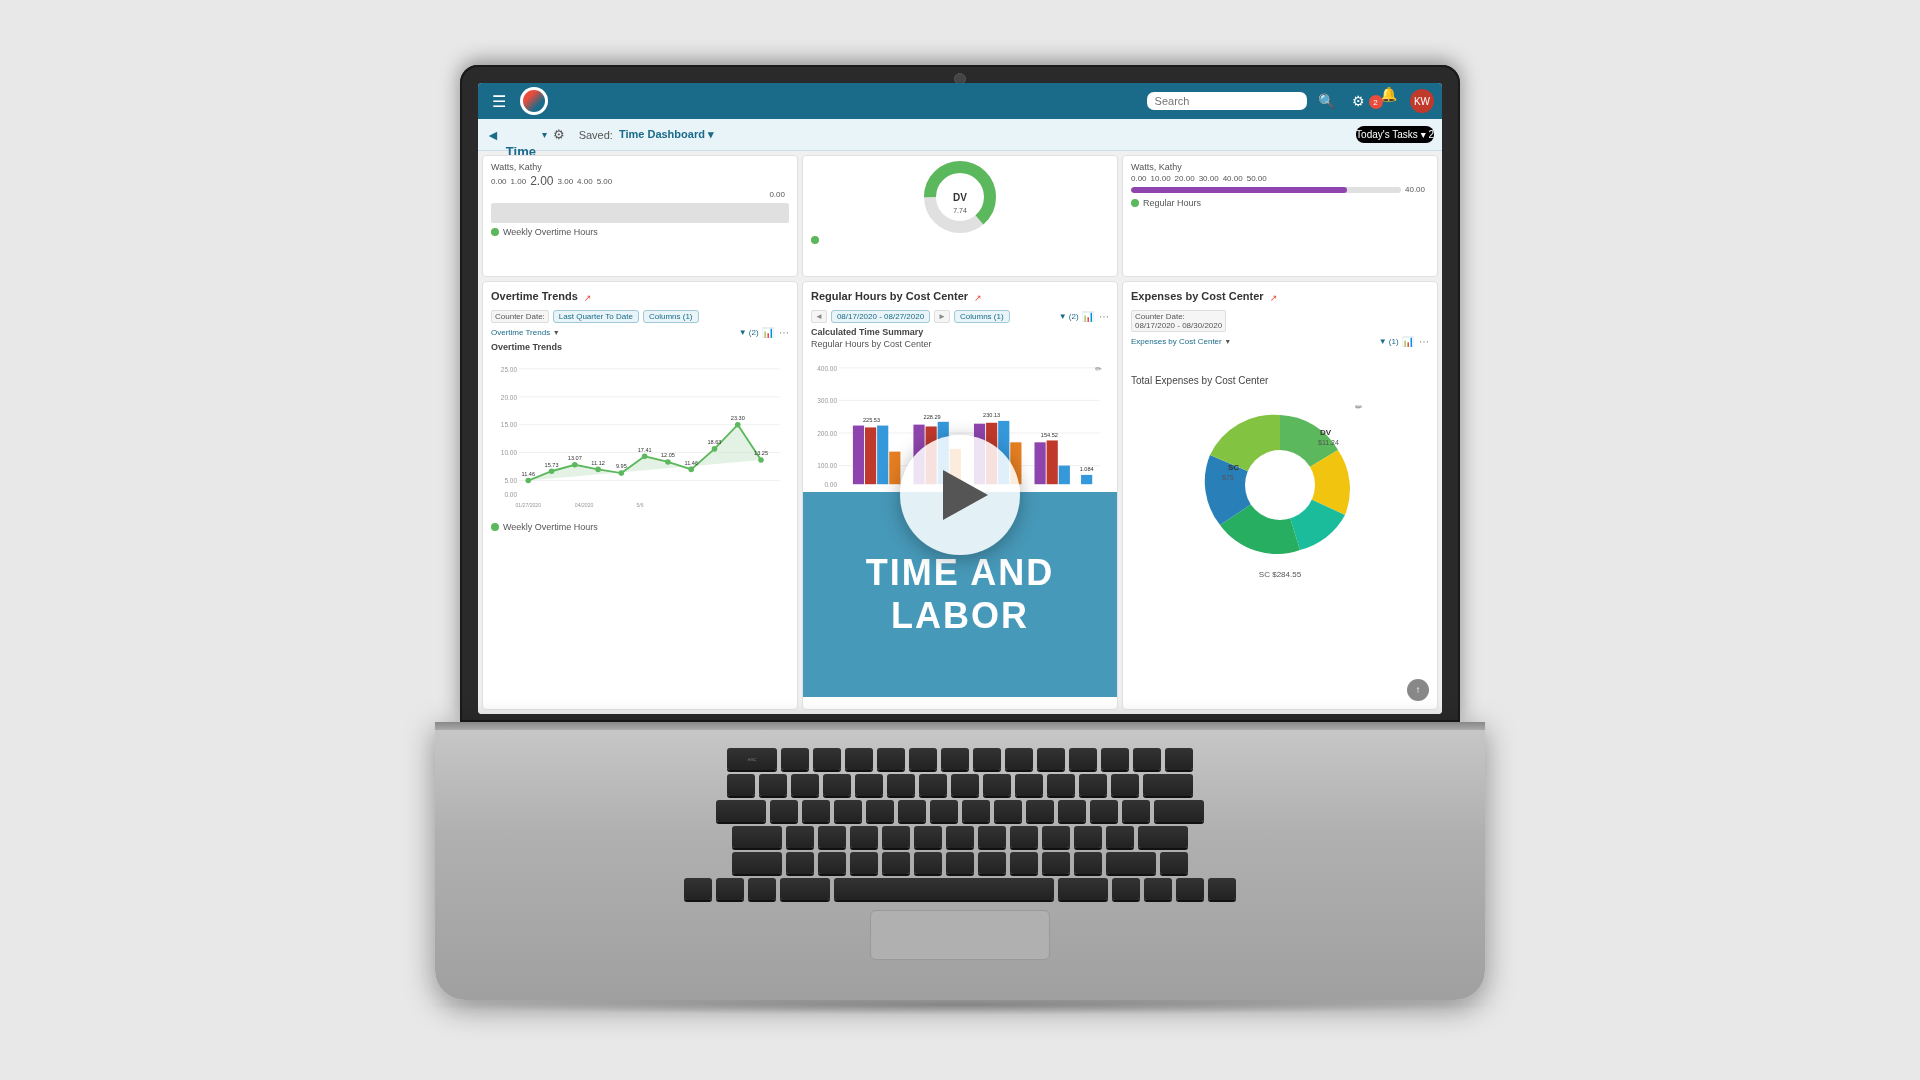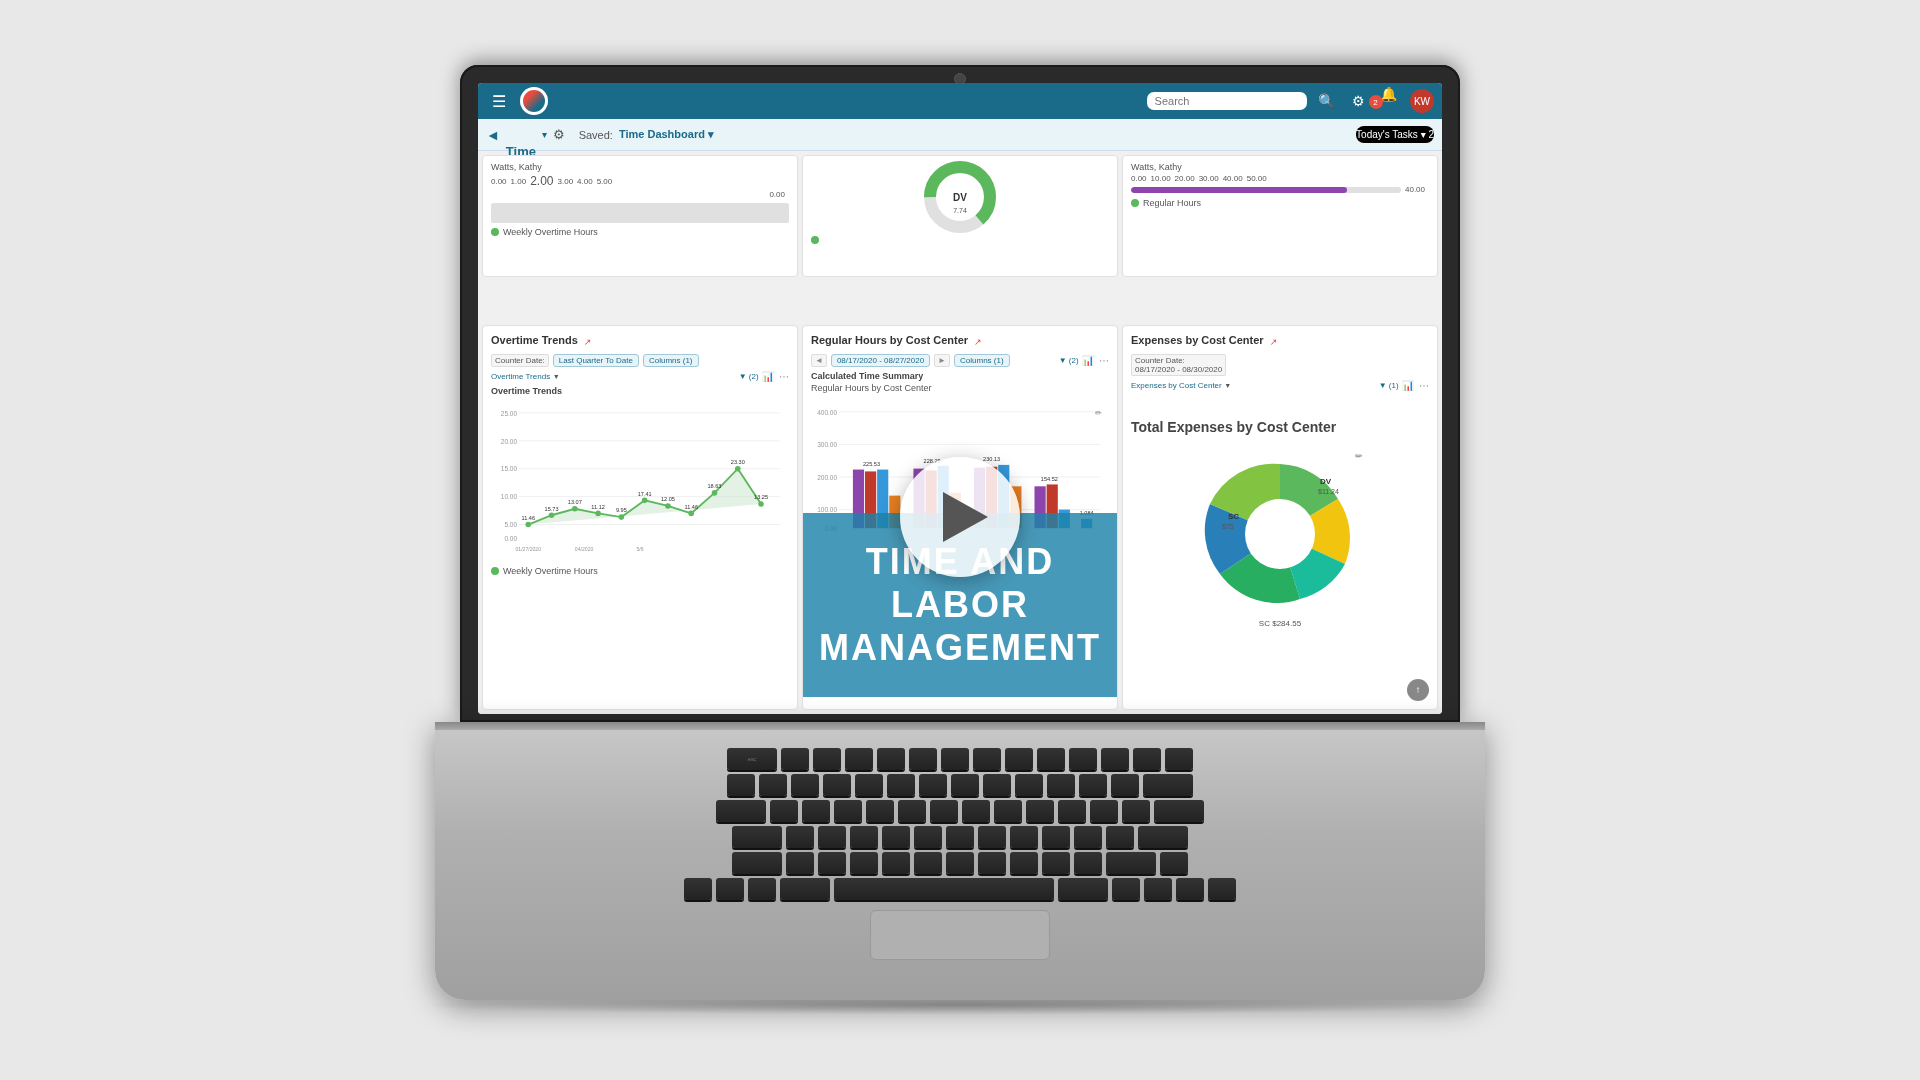--- a/index.html
+++ b/index.html
@@ -207,21 +207,20 @@
     }
 
     
     .dashboard {
       width: 100%;
       height: calc(100% - 68px);
       background: #f0f0f0;
       overflow: hidden;
       display: flex;
       flex-direction: column;
-      gap: 44px;
     }
 
     
     .charts-row-top {
       display: flex;
       gap: 4px;
       padding: 4px;
       height: 130px;
       flex-shrink: 0;
     }
@@ -741,42 +740,41 @@
             <div class="video-overlay">
               <div class="video-play-circle">
                 <div class="play-triangle"></div>
               </div>
             </div>
 
             
             <div class="title-overlay">
               <div class="title-text">
                 <span>TIME AND LABOR</span><br>
-                <span>MANAGEMENT</span>
               </div>
             </div>
           </div>
 
           <div class="chart-card-large">
             <div style="display:flex; align-items:center; gap:4px; margin-bottom:4px;">
               <span class="chart-title">Expenses by Cost Center</span>
               <span class="chart-title-link">↗</span>
             </div>
             <div class="chart-filter-row">
               <span style="font-size:8px; color:#555; background:#f5f5f5; padding:1px 3px; border-radius:2px; border:1px solid #ddd;">Counter Date:<br>08/17/2020 - 08/30/2020</span>
             </div>
             <div class="chart-sub-nav">
               <span class="chart-dropdown">Expenses by Cost Center</span>
               <span style="font-size:8px; color:#555;">▾</span>
               <div style="flex:1;"></div>
               <span style="font-size:8px; color:#1a6b8a;">▼ (1)</span>
               <span style="font-size:10px; color:#888; cursor:pointer;">📊</span>
               <span style="font-size:10px; color:#888; cursor:pointer;">⋯</span>
             </div>
-            <div style="font-size:14px; color:#444; font-weight:bold; margin-bottom:4px;margin-top:28px;">Total Expenses by Cost Center</div>
+            <div style="font-size:10px; color:#444; font-weight:normal; margin-bottom:4px;margin-top:28px;">Total Expenses by Cost Center</div>
 
             <div style="display:flex; justify-content:center; align-items:center; height:200px; position:relative;">
               <svg width="180" height="190" viewBox="0 0 180 190">
 
                 <path d="M90,90 L90,20 A70,70 0 0,1 148,55 Z" fill="#5cb85c"></path>
 
                 <path d="M90,90 L148,55 A70,70 0 0,1 155,120 Z" fill="#f1c40f"></path>
 
                 <path d="M90,90 L155,120 A70,70 0 0,1 110,155 Z" fill="#1abc9c"></path>
 

